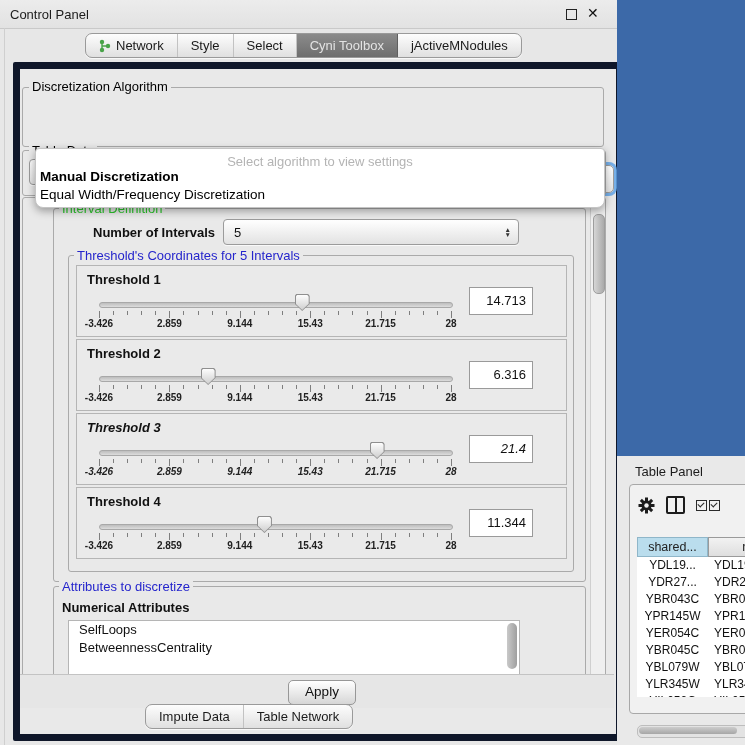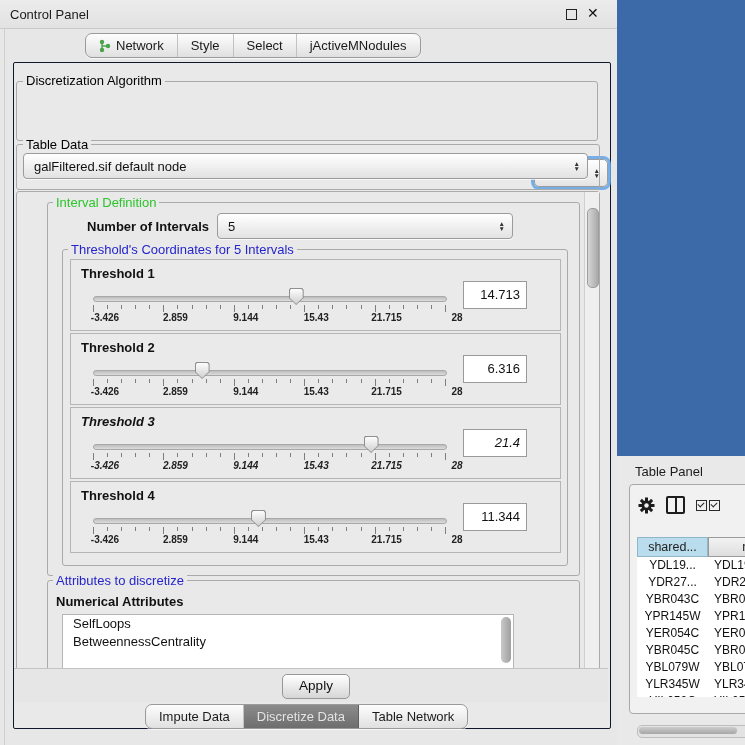--- a/index.html
+++ b/index.html
@@ -15,21 +15,21 @@
   #close-icon{left:587px;top:5px;font-size:14px;font-weight:bold;color:#111;}
   .edge-line{background:#cfcfcf;width:1px;top:28px;height:717px;}
 
   
   .tabstrip{display:flex;border:1px solid #9a9a9a;border-radius:7px;overflow:hidden;background:linear-gradient(#fdfdfd,#e0e0e0);height:23px;box-shadow:0 1px 1px rgba(255,255,255,.8);}
   .tabseg{display:flex;align-items:center;padding:0 13px;font-size:13px;color:#1a1a1a;border-right:1px solid #c2c2c2;white-space:nowrap;}
   .tabseg:last-child{border-right:none;}
   .tabseg.active{background:linear-gradient(#8b8b8b,#6e6e6e);color:#e3e3e3;border-right:1px solid #5f5f5f;}
   .tabseg .ticon{margin-right:5px;display:inline-block;line-height:0;}
 
-  #main-panel{left:13px;top:62px;width:596px;height:665px;background:#e9e9e9;border:1px solid #0f172a;border-radius:2px;}
+  #main-panel{left:13px;top:62px;width:596px;height:665px;background:#e9e9e9;border:7px solid #0f172a;border-radius:2px;}
 
   .gbox{position:absolute;border:1px solid #aaa;border-radius:3px;}
   .gtitle{position:absolute;font-size:13px;background:#e9e9e9;padding:0 3px;white-space:nowrap;}
   .gtitle.green{color:#2cc52c;}
   .gtitle.blue{color:#2525cc;}
 
   
   .combo{position:absolute;background:linear-gradient(#ffffff,#e2e2e2);border:1px solid #9b9b9b;border-radius:4px;font-size:13px;color:#111;display:flex;align-items:center;padding:0 10px;box-shadow:0 1px 0 rgba(255,255,255,.7);}
   .stepper{position:absolute;right:7px;top:50%;transform:translateY(-50%);display:flex;flex-direction:column;line-height:4.5px;font-size:6.5px;color:#333;}
 
@@ -44,21 +44,21 @@
   
   #scrollpane{left:2px;top:128px;width:582px;height:478px;border:1px solid #ababab;background:#e9e9e9;}
   #vscroll-track{left:567px;top:0;width:14px;height:476px;background:#efefef;border-left:1px solid #cfcfcf;}
   #vscroll-thumb{left:2px;top:16px;width:10px;height:78px;border-radius:5px;background:linear-gradient(90deg,#d6d6d6,#a9a9a9);border:1px solid #9d9d9d;}
 
   
   .th-panel{position:absolute;left:8px;width:489px;height:70px;border:1px solid #b5b5b5;background:#eaeaea;}
   .th-label{position:absolute;left:10px;top:6px;font-size:13px;font-weight:bold;color:#111;}
   .track{position:absolute;top:36px;height:4px;border-radius:3px;background:linear-gradient(#bdbdbd,#dcdcdc);border:1px solid #a8a8a8;}
   .tick{position:absolute;width:1px;background:#7e7e7e;}
-  .ticklabel{position:absolute;top:52px;font-size:10px;font-weight:bold;color:#222;transform:translateX(-50%);margin-left:12px;}
+  .ticklabel{position:absolute;top:52px;font-size:10px;font-weight:bold;color:#222;transform:translateX(-50%);}
   .thumb{position:absolute;top:28px;width:15px;height:17px;background:#8f8f8f;clip-path:polygon(10% 0,90% 0,100% 12%,100% 58%,50% 100%,0 58%,0 12%);}
   .thumb i{position:absolute;left:1px;top:1px;right:1px;bottom:1px;background:linear-gradient(#fdfdfd,#cfcfcf);clip-path:polygon(10% 0,90% 0,100% 12%,100% 58%,50% 100%,0 58%,0 12%);}
   .vbox{position:absolute;left:392px;top:21px;width:56px;height:26px;background:#fff;border:1px solid #9a9a9a;font-size:13px;color:#111;text-align:right;line-height:26px;padding-right:6px;}
 
   
   #attr-list{left:15px;top:34px;width:450px;height:55px;background:#fff;border:1px solid #b5b5b5;overflow:hidden;}
   .attr-item{font-size:13px;color:#111;padding:1px 0 2px 10px;white-space:nowrap;}
   #attr-vscroll{position:absolute;right:2px;top:2px;width:10px;height:46px;border-radius:5px;background:linear-gradient(90deg,#c9c9c9,#9f9f9f);}
 
   
@@ -108,20 +108,23 @@
               <circle cx="3" cy="11" r="2.2" fill="#49a349"></circle>
               <circle cx="9" cy="7" r="2.2" fill="#49a349"></circle>
             </svg></span>
           <span>Network</span>
         </div>
         <div class="tabseg">
           <span>Style</span>
         </div>
         <div class="tabseg">
           <span>Select</span>
+        </div>
+        <div class="tabseg active">
+          <span>Cyni Toolbox</span>
         </div>
         <div class="tabseg">
           <span>jActiveMNodules</span>
         </div>
       </div>
 
     <div id="main-panel" class="abs">
 
       <div class="gbox" style="left:2px;top:18px;width:580px;height:58px;"></div>
       <div class="gtitle" style="left:9px;top:10px;">Discretization Algorithm</div>
@@ -325,28 +328,30 @@
               <div class="attr-item">BetweennessCentrality</div>
               <div id="attr-vscroll"></div>
             </div>
         </div>
       </div>
 
       <div id="apply-strip" class="abs">
         <div id="apply-btn" class="abs">Apply</div>
       </div>
 
+      <div id="algo-popup" class="abs">
+        <div id="algo-placeholder">Select algorithm to view settings</div>
+        <div class="popup-opt" style="top:20px;font-weight:bold;">Manual Discretization</div>
+        <div class="popup-opt" style="top:38px;">Equal Width/Frequency Discretization</div>
+      </div>
     </div>
 
     <div class="abs tabstrip" id="bottom-tabs" style="left:145px;top:704px;">
         <div class="tabseg">
           <span>Impute Data</span>
-        </div>
-        <div class="tabseg active">
-          <span>Discretize Data</span>
         </div>
         <div class="tabseg">
           <span>Table Network</span>
         </div>
       </div>
   </div>
 
   <div id="desktop" class="abs">
     
   </div>

